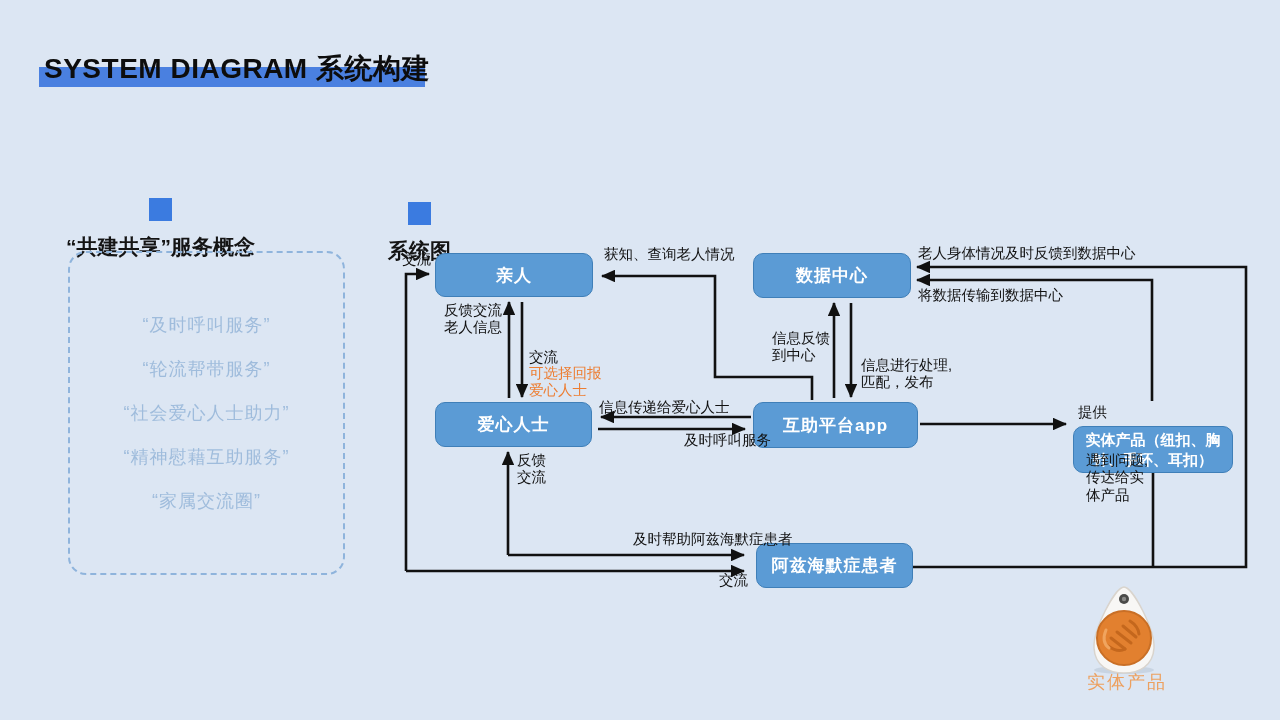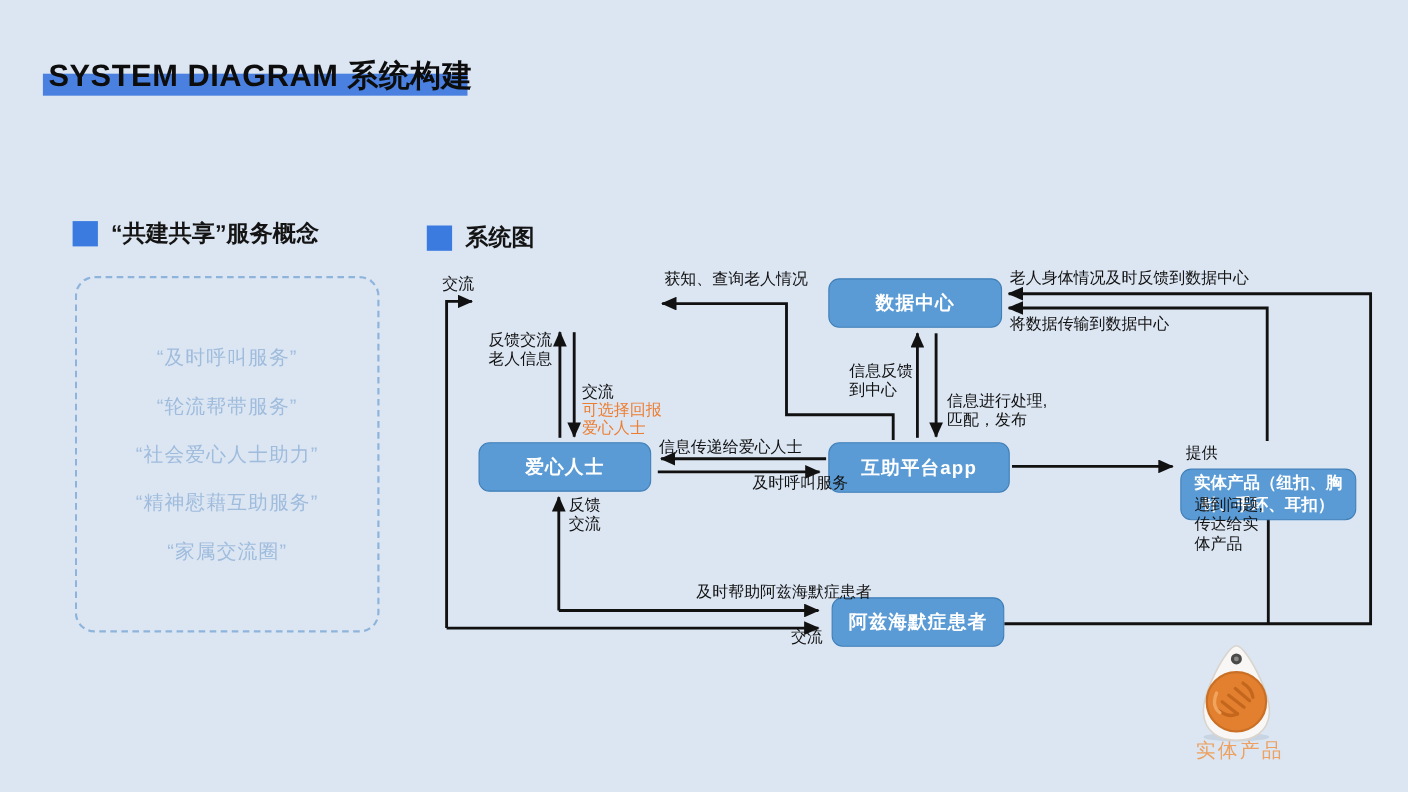--- a/index.html
+++ b/index.html
@@ -5,21 +5,21 @@
   html,body{margin:0;padding:0;}
   body{width:1280px;height:720px;font-family:"Liberation Sans","DejaVu Sans",sans-serif;}
   .slide{position:relative;width:1280px;height:720px;background:#dce6f3;overflow:hidden;}
 
   
   .title-wrap{position:absolute;left:39px;top:50px;}
   .title-bar{position:absolute;left:0;top:17px;width:386px;height:20px;background:#4a80e0;}
   h1{position:relative;margin:0;padding:0 5px;font-size:28px;font-weight:bold;color:#0d0d0d;letter-spacing:.5px;}
 
   
-  .sec-head{position:absolute;display:flex;align-items:center;gap:12px;}
+  .sec-head{position:absolute;display:flex;align-items:center;gap:12px;flex-direction:column;}
   .sec-head .sq{width:23px;height:23px;background:#3b7be0;flex:0 0 auto;}
   .sec-head h2{margin:0;font-size:21px;font-weight:bold;color:#141414;}
   .concept-head{left:66px;top:198px;}
   .diagram-head{left:388px;top:202px;}
 
   
   .dashed-box{position:absolute;left:68px;top:251px;width:277px;height:324px;
     border:2px dashed #8fb4dc;border-radius:18px;box-sizing:border-box;
     display:flex;flex-direction:column;align-items:center;justify-content:center;gap:20px;}
   .concept-item{font-size:18px;color:#9fbcdc;letter-spacing:1px;}
@@ -115,20 +115,21 @@
       <path d="M920,424 L1066,424" marker-end="url(#arr)"></path>
 
       <path d="M913,567 L1246,567 L1246,267 L917,267" marker-end="url(#arr)"></path>
 
       <path d="M1153,567 L1153,455" marker-end="url(#arr)"></path>
 
       <path d="M1152,401 L1152,280 L917,280" marker-end="url(#arr)"></path>
     </g>
   </svg>
 
+  <div class="node n-family">亲人</div>
   <div class="node n-datacenter">数据中心</div>
   <div class="node n-volunteers">爱心人士</div>
   <div class="node n-platform">互助平台app</div>
   <div class="node n-product">实体产品（纽扣、胸针、手环、耳扣）</div>
   <div class="node n-patient">阿兹海默症患者</div>
 
   <div class="lbl l-communicate-top">交流</div>
   <div class="lbl l-learn-query">获知、查询老人情况</div>
   <div class="lbl l-feedback-elder-info">反馈交流
 老人信息</div>

